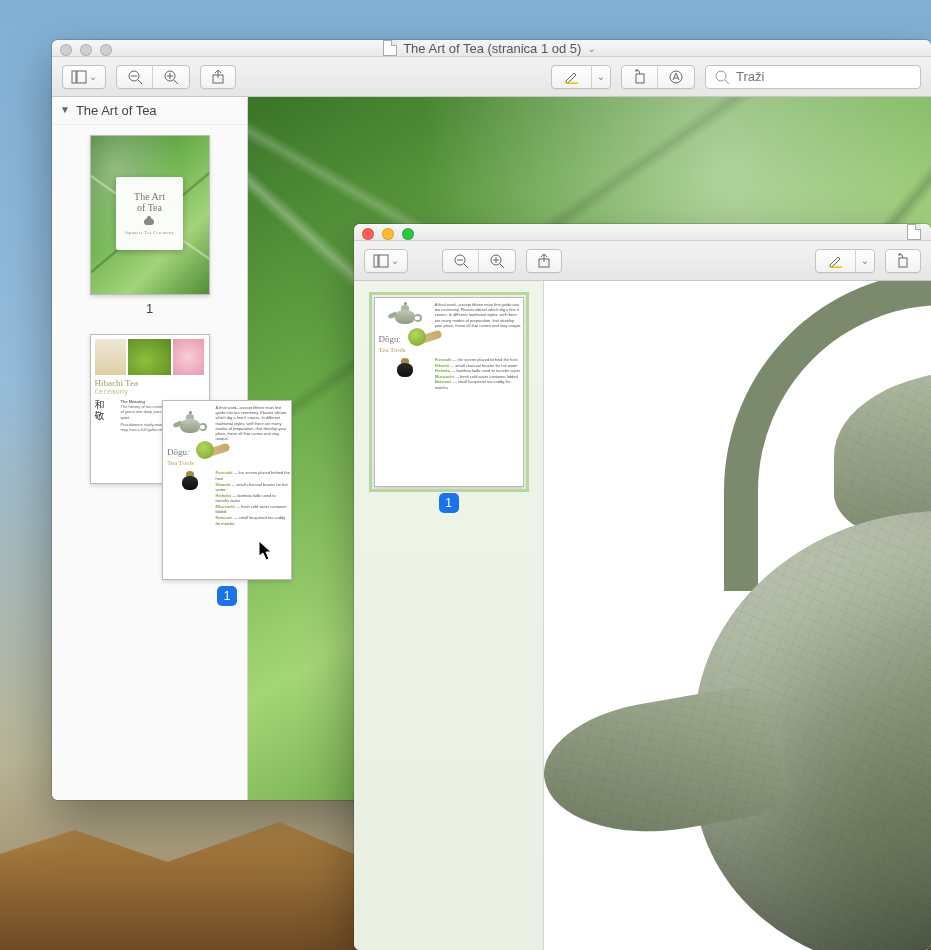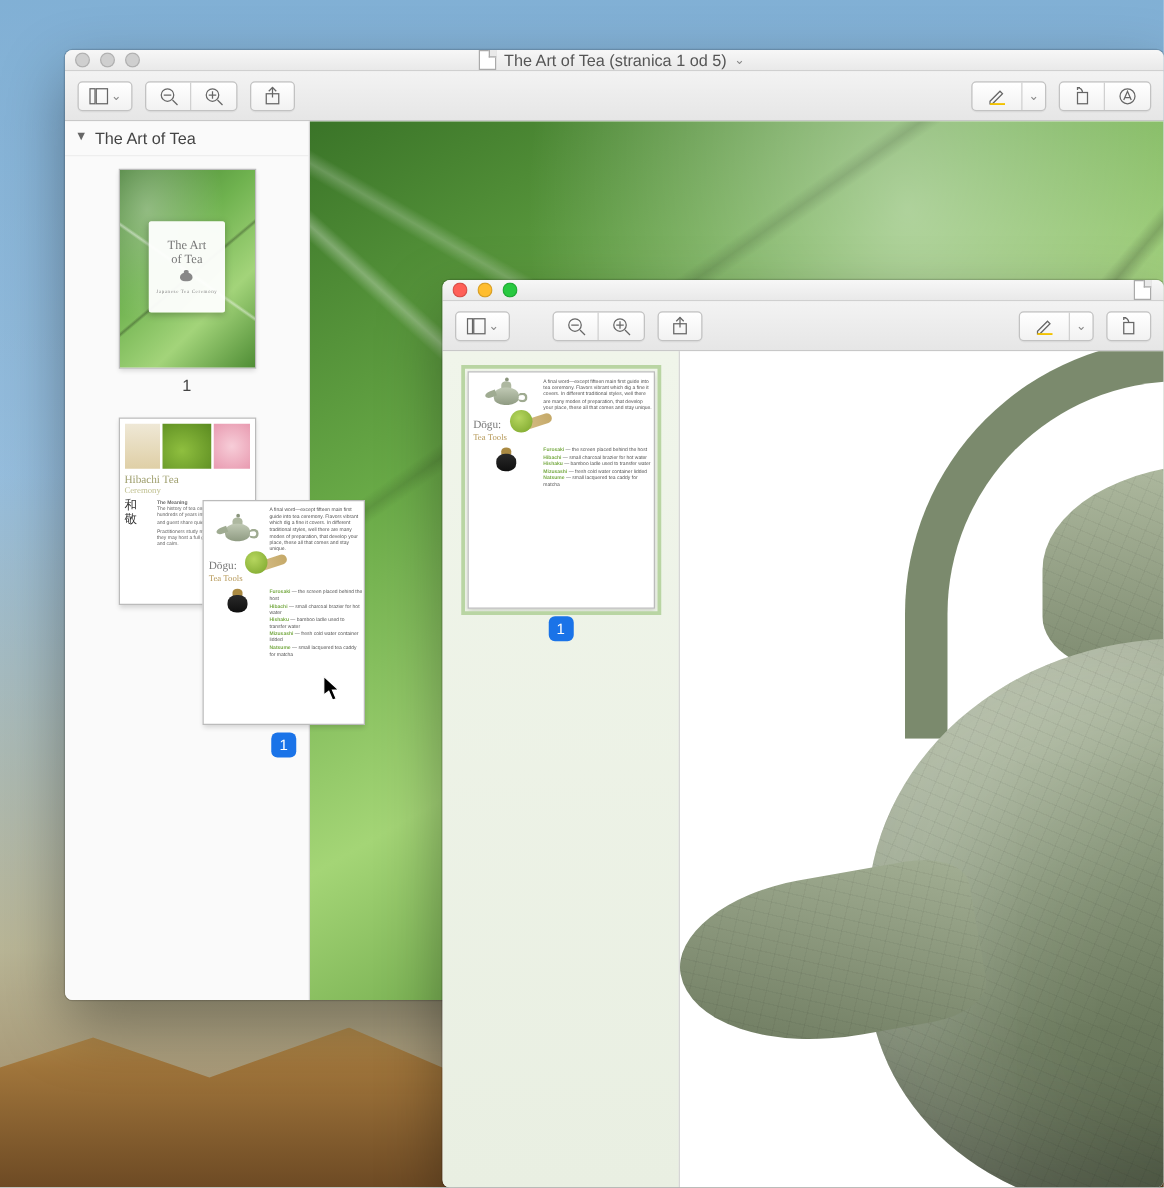--- a/index.html
+++ b/index.html
@@ -25,21 +25,21 @@
     border-radius: 6px;
     box-shadow: 0 20px 50px rgba(0,0,0,0.35), 0 0 0 1px rgba(0,0,0,0.15);
     overflow: hidden;
     background: #f0f0f0;
     display: flex; flex-direction: column;
   }
   .titlebar {
     height: 17px;
     background: linear-gradient(180deg, #f7f7f7, #e9e9e9);
     border-bottom: 1px solid #d0d0d0;
-    display: flex; align-items: center; padding: 0 8px;
+    display: flex; align-items: flex-end; padding: 0 8px;
     gap: 12px;
   }
   .traffic { display:flex; gap:8px; }
   .dot { width:12px; height:12px; border-radius:50%; border:0.5px solid rgba(0,0,0,0.15); }
   .dot.red { background:#ff5f57; } .dot.yellow{background:#ffbd2e;} .dot.green{background:#28c940;}
   .dot.disabled { background:#cfcfcf; }
   .title-center {
     flex:1; display:flex; justify-content:center; align-items:center; gap:6px;
     font-size:13px; color:#555;
   }
@@ -83,21 +83,21 @@
     width: 196px; background:#fafafa; border-right:1px solid #d6d6d6;
     display:flex; flex-direction:column; overflow:hidden;
   }
   .sidebar-header{
     padding:6px 8px; font-size:13px; color:#444; display:flex; align-items:center; gap:6px;
     border-bottom:1px solid #eee;
   }
   .disclose { font-size:10px; color:#666; transform:translateY(-1px); }
   .thumbs { padding:10px 8px; display:flex; flex-direction:column; gap:18px; align-items:center; }
   .thumb {
-    width:110px; border:1px solid #bbb; background:#fff; box-shadow:0 2px 4px rgba(0,0,0,0.15);
+    width:120px; border:1px solid #bbb; background:#fff; box-shadow:0 2px 4px rgba(0,0,0,0.15);
     position:relative;
   }
   .thumb-label { margin-top:6px; font-size:13px; color:#444; text-align:center; }
   .badge {
     width:20px; height:20px; border-radius:5px; background:#1a73e8; color:#fff;
     display:flex;align-items:center;justify-content:center; font-size:12px;
     margin:6px auto 0;
   }
   .thumb.sel { outline:3px solid #b9d5a3; outline-offset:2px; }
   .canvas { flex:1; background:#fff; position:relative; overflow:hidden; }
@@ -153,21 +153,21 @@
   .dogu .defs{grid-column:2;grid-row:4;font-size:4px;line-height:1.4;}
   .dogu .defs b{color:#7a4;}
 
   
   .jtc{padding:4px;font-size:5px;color:#666;}
   .jtc .hero{height:36px;display:flex;gap:2px;margin-bottom:3px;}
   .whisk{flex:1;background:linear-gradient(180deg,#efe8d6,#dfcfa6);}
   .matcha-bowl{flex:1.4;background:radial-gradient(ellipse at 40% 60%,#8fbf3f,#5a8a20);}
   .blossom{flex:1;background:radial-gradient(circle,#f7cdd8,#e89ab0);}
   .jtc h3{font-family:Georgia,serif;font-size:9px;color:#a0a070;font-weight:normal;}
-  .jtc h4{font-family:Liberation Serif, serif;font-size:7px;color:#c0c090;font-weight:normal;}
+  .jtc h4{font-family:Liberation Mono, monospace;font-size:7px;color:#c0c090;font-weight:normal;}
   .kanji{font-size:10px;color:#333;font-family:serif;line-height:1.1;}
   .jtc .cols{display:flex;gap:4px;margin-top:3px;}
   .jtc .cols .c1{width:22px;}
   .jtc .cols .c2{flex:1;font-size:4px;line-height:1.3;}
 
   
   .sidebar.narrow{width:190px;background:linear-gradient(180deg,#f0f5ea,#e9efe2);}
   .thumbs.narrow{padding:16px 10px;}
   .thumb.big{width:150px;}
 
@@ -343,20 +343,27 @@
             <path d="M8 5 A4 4 0 0 0 4 1" fill="none" stroke="#666"></path>
             <polyline points="6,1 4,1 4,3" fill="none" stroke="#666"></polyline>
           </svg>
       </div>
       <div class="seg">
         <svg class="icon" viewBox="0 0 16 16">
             <circle cx="8" cy="8" r="6" fill="none" stroke="#666"></circle>
             <path d="M5 11 L8 4 L11 11 M6 9 L10 9" fill="none" stroke="#666"></path>
           </svg>
       </div>
+    </div>
+    <div class="search">
+      <svg class="icon" viewBox="0 0 16 16">
+          <circle cx="7" cy="7" r="5" fill="none" stroke="#999"></circle>
+          <line x1="11" y1="11" x2="15" y2="15" stroke="#999"></line>
+        </svg>
+      <input type="text" placeholder="Traži" style="">
     </div>
   </div>
   <div class="body">
     <div class="sidebar">
       <div class="sidebar-header">
         <span class="disclose">▼</span>
         <span>The Art of Tea</span>
       </div>
       <div class="thumbs">
 

